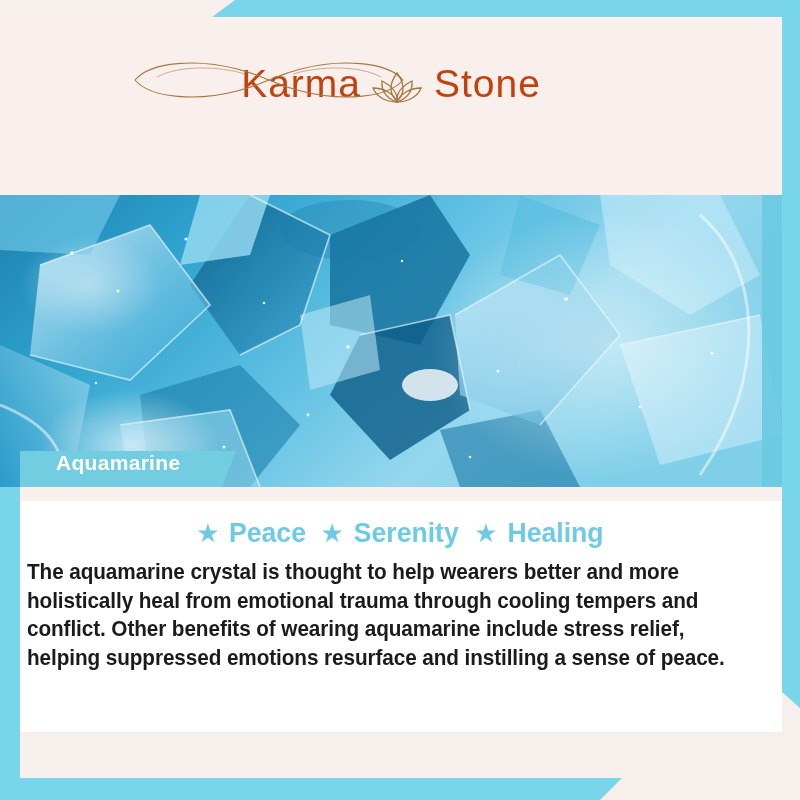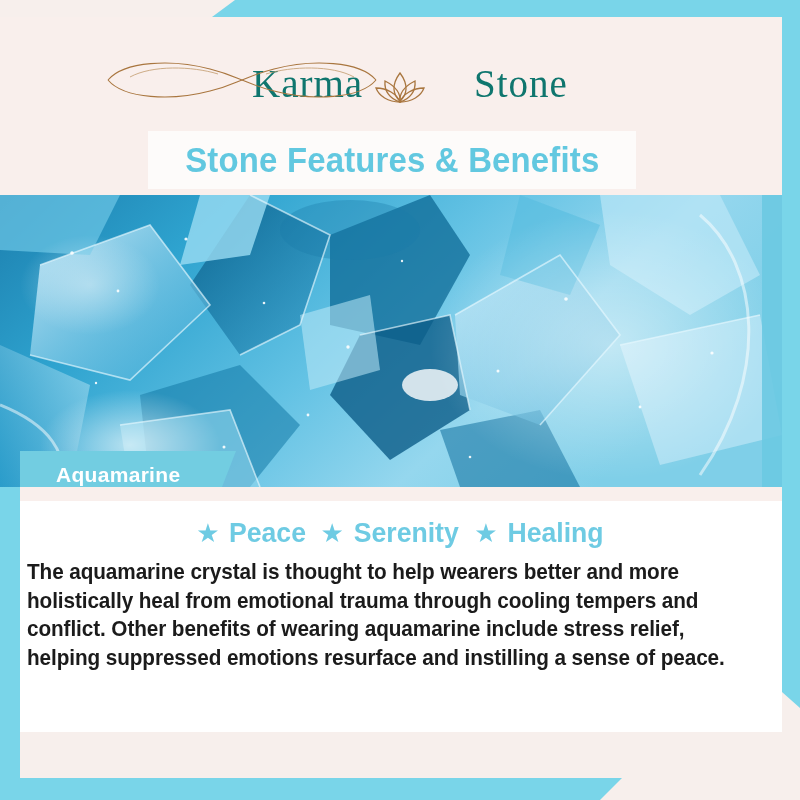--- a/index.html
+++ b/index.html
@@ -80,26 +80,25 @@
     height: 60px;
   }
   .logo-inner {
     position: relative;
     display: inline-block;
     height: 60px;
     line-height: 60px;
     white-space: nowrap;
   }
   .logo-word {
-    font-family: Liberation Serif, serif;
+    font-family: Liberation Sans, sans-serif;
     font-size: 39px;
-    color: #0f766e;
+    color: #c2410c;
     letter-spacing: 1px;
     vertical-align: middle;
-    margin-left: 38px;
   }
   .logo-mark {
     display: inline-block;
     width: 56px;
     height: 46px;
     vertical-align: middle;
     position: relative;
     margin: 0 4px;
   }
   .logo-ribbon {
@@ -156,21 +155,21 @@
   
   .stone-banner {
     position: absolute;
     top: 451px;
     left: 20px;
     width: 216px;
     height: 36px;
     background: #72cde1;
     clip-path: polygon(0 0, 100% 0, calc(100% - 14px) 100%, 0 100%);
     display: flex;
-    align-items: flex-end;
+    align-items: flex-start;
   }
   .stone-banner-text {
     color: #ffffff;
     font-size: 21px;
     font-weight: bold;
     letter-spacing: 0.3px;
     padding-left: 36px;
   }
 
   
@@ -264,23 +263,20 @@
               <path d="M28 41 C 40 41, 49 35, 52 27 C 41 27, 31 33, 28 41 Z"></path>
             </g>
           </svg>
         </span>
         <span class="logo-word">Stone</span>
       </span>
     </div>
   </div>
 
   <div class="title-band"></div>
-  <div class="title-box">
-    <span class="title-text">Stone Features &amp; Benefits</span>
-  </div>
 
   <div class="photo">
     <svg width="782" height="292" viewBox="0 0 782 292" preserveAspectRatio="none">
       <defs>
         <linearGradient id="bg" x1="0" y1="0" x2="1" y2="0.4">
           <stop offset="0%" stop-color="#1c7fae"></stop>
           <stop offset="26%" stop-color="#2ea3cf"></stop>
           <stop offset="55%" stop-color="#63c2e4"></stop>
           <stop offset="78%" stop-color="#95d7ee"></stop>
           <stop offset="100%" stop-color="#7fcfe8"></stop>

